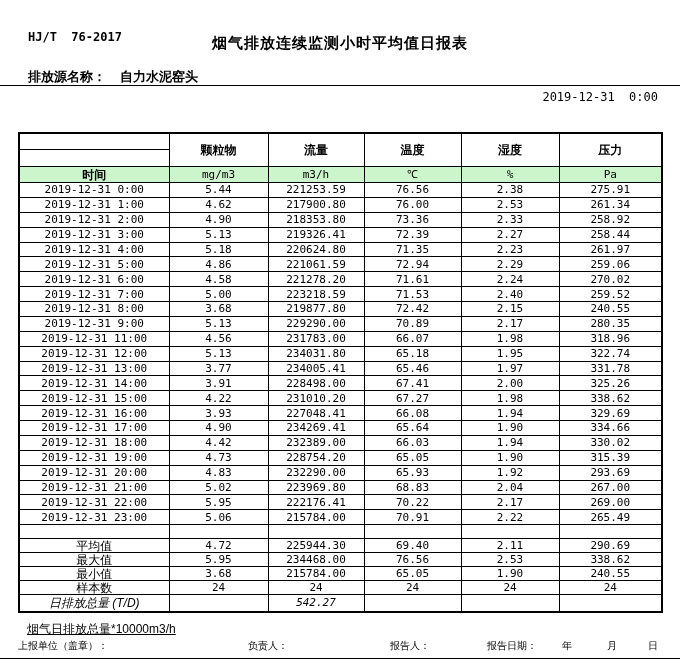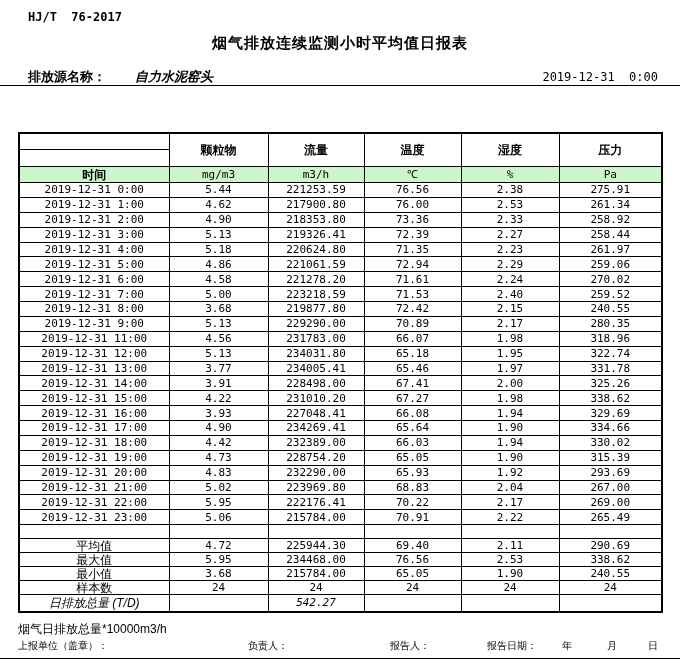--- a/index.html
+++ b/index.html
@@ -2,27 +2,27 @@
 <html><head>
 <meta charset="utf-8">
 <style>
   html,body{margin:0;padding:0;}
   body{
     width:680px;height:661px;position:relative;overflow:hidden;
     background:#ffffff;color:#000;
     font-family:"Liberation Sans","DejaVu Sans",sans-serif;
   }
   .mono{font-family:"DejaVu Sans Mono","Liberation Mono",monospace;}
-  .pre{white-space:pre;}
+  .pre{white-space:pre;margin-top:20px;}
 
   #doc-number{position:absolute;left:28px;top:10px;font-size:12px;font-weight:bold;}
   #page-title{position:absolute;left:0;top:34px;width:680px;text-align:center;
     font-size:15px;font-weight:bold;letter-spacing:1px;}
   #source-row{position:absolute;left:28px;top:68px;font-size:13px;font-weight:bold;}
-  #source-name{margin-left:29px;font-style:italic;}
+  #source-name{margin-left:14px;}
   #report-datetime{position:absolute;right:22px;top:70px;font-size:12px;}
   #header-rule{position:absolute;left:0;top:85px;width:680px;height:0;border-top:1px solid #000;}
 
   table#report-table{
     position:absolute;left:18px;top:132px;width:643px;
     border-collapse:collapse;table-layout:fixed;
     border:2px solid #000;
   }
   #report-table td,#report-table th{
     border:1px solid #000;padding:0;margin:0;
@@ -48,21 +48,21 @@
 
   tr.data-row{height:14.88px;}
   tr.data-row td{font-size:11px;font-family:"DejaVu Sans Mono","Liberation Mono",monospace;}
   tr.empty-row{height:14px;}
   tr.summary-row{height:14px;}
   tr.summary-row td.label-cell{font-size:12px;font-family:"Liberation Sans","DejaVu Sans",sans-serif;}
   tr.summary-row td.value-cell{font-size:11px;font-family:"DejaVu Sans Mono","Liberation Mono",monospace;}
   tr.total-row{height:17px;font-style:italic;}
   tr.total-row td.label-cell{text-align:left;padding-left:4px;}
 
-  #footer-note{position:absolute;left:18px;top:621px;font-size:12px;}
+  #footer-note{position:absolute;left:27px;top:621px;font-size:12px;text-decoration:underline;}
   .footer-label{position:absolute;top:639px;font-size:10px;}
   #report-unit-label{left:18px;}
   #responsible-label{left:248px;}
   #reporter-label{left:390px;}
   #report-date-label{left:487px;}
   #year-label{left:562px;}
   #month-label{left:607px;}
   #day-label{left:648px;}
   #bottom-rule{position:absolute;left:0;top:658px;width:680px;height:0;border-top:1px solid #000;}
 </style>

